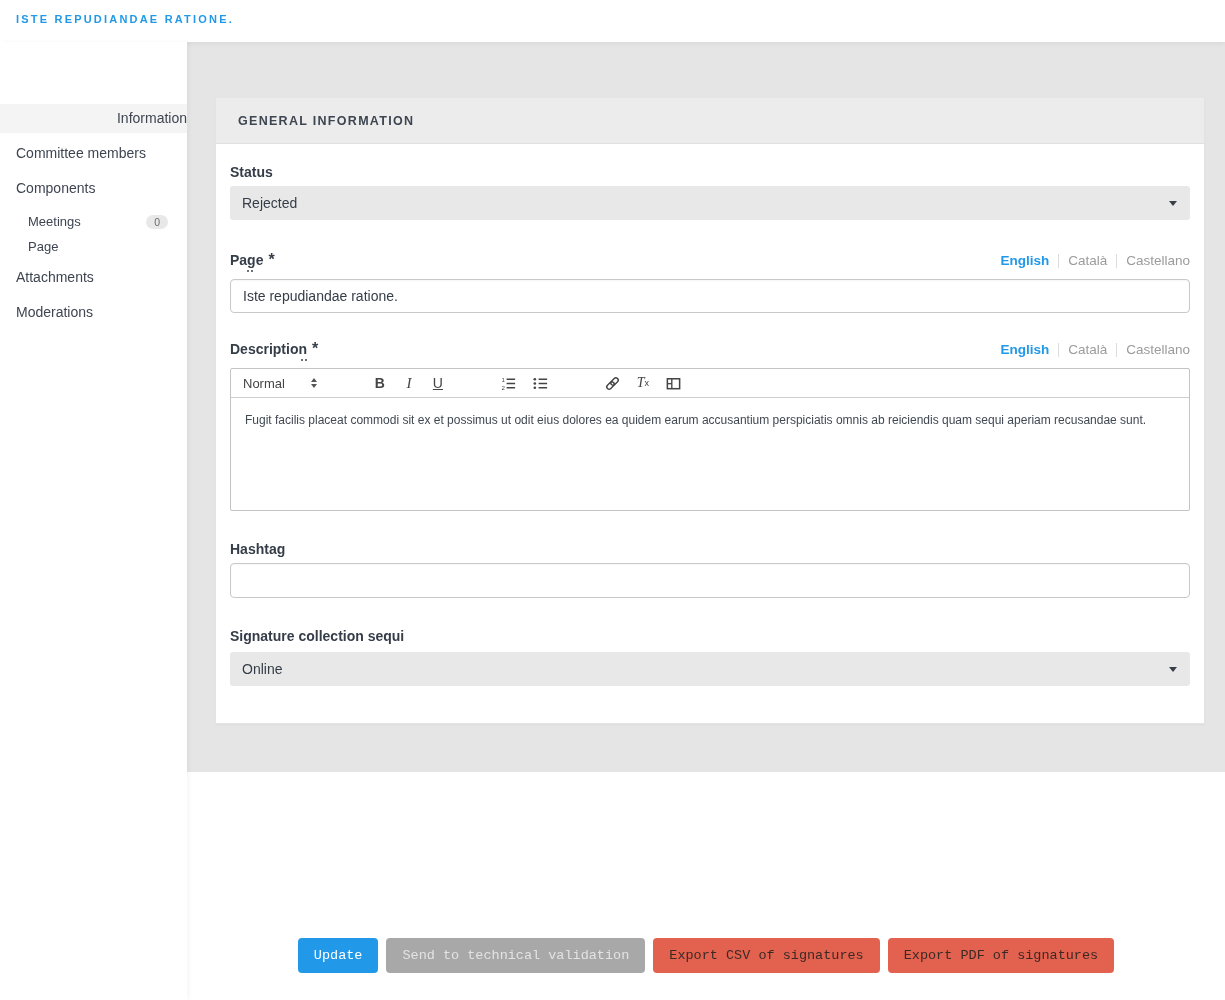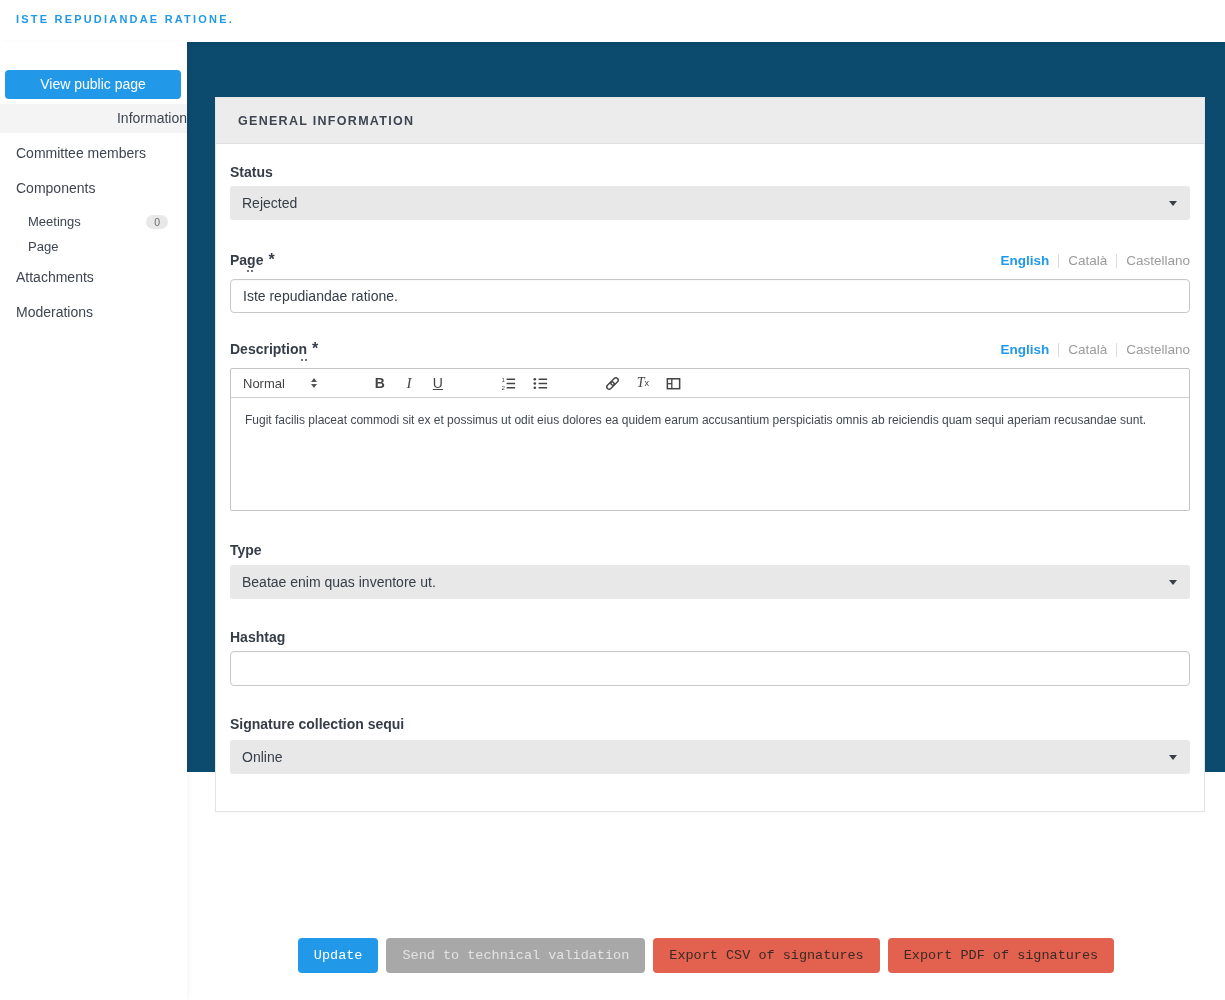--- a/index.html
+++ b/index.html
@@ -46,21 +46,21 @@
   .nav-item.gap-top { margin-top:4px; }
   .badge {
     margin-left:auto; margin-right:19px;
     background:#e8e8e8; color:#6b6b6b; border-radius:10px;
     font-size:10.5px; line-height:14px; padding:0 8px; height:14px;
   }
 
   
   .main {
     position:absolute; top:42px; left:187px; width:1038px; height:730px;
-    background:#0c4a6e; z-index:0;
+    background:#e5e5e5; z-index:0;
   }
   .card {
     position:absolute; left:28px; top:55px; width:990px;
     background:#ffffff; border:1px solid #e4e4e4;
     box-shadow:0 1px 2px rgba(0,0,0,0.04);
   }
   .card-header {
     height:46px; background:#ececec; border-bottom:1px solid #e0e0e0;
     display:flex; align-items:center; padding-left:22px;
   }
@@ -155,21 +155,20 @@
   .btn-alert { background:#e2614f; color:#3b2a24; }
 </style>
 </head>
 <body>
 
 <div class="topbar">
   <div class="logo">ISTE REPUDIANDAE RATIONE.</div>
 </div>
 
 <div class="sidebar">
-  <button class="btn-public">View public page</button>
   <div class="nav">
     <div class="nav-item active">
       <span>Information</span>
     </div>
     <div class="nav-item">
       <span>Committee members</span>
     </div>
     <div class="nav-item">
       <span>Components</span>
     </div>
@@ -290,27 +289,20 @@
                 </svg>
               </span>
             </span>
           </div>
           <div class="editor-content">
             <p>Fugit facilis placeat commodi sit ex et possimus ut odit eius dolores ea quidem earum accusantium perspiciatis omnis ab reiciendis quam sequi aperiam recusandae sunt.</p>
           </div>
         </div>
       </div>
 
-      <div class="field-group mt-32">
-        <div class="field-label" style="display:block; margin-bottom:8px;">Type</div>
-        <div class="select">
-          <span>Beatae enim quas inventore ut.</span>
-          <span class="caret"></span>
-        </div>
-      </div>
 
 
       <div class="field-group mt-31">
         <div class="field-label mb-7" style="display:block;">Hashtag</div>
         <input class="text-input hashtag-input" type="text" value="" style="">
       </div>
 
       <div class="field-group mt-31">
         <div class="field-label mb-9" style="display:block;">Signature collection sequi</div>
         <div class="select">

